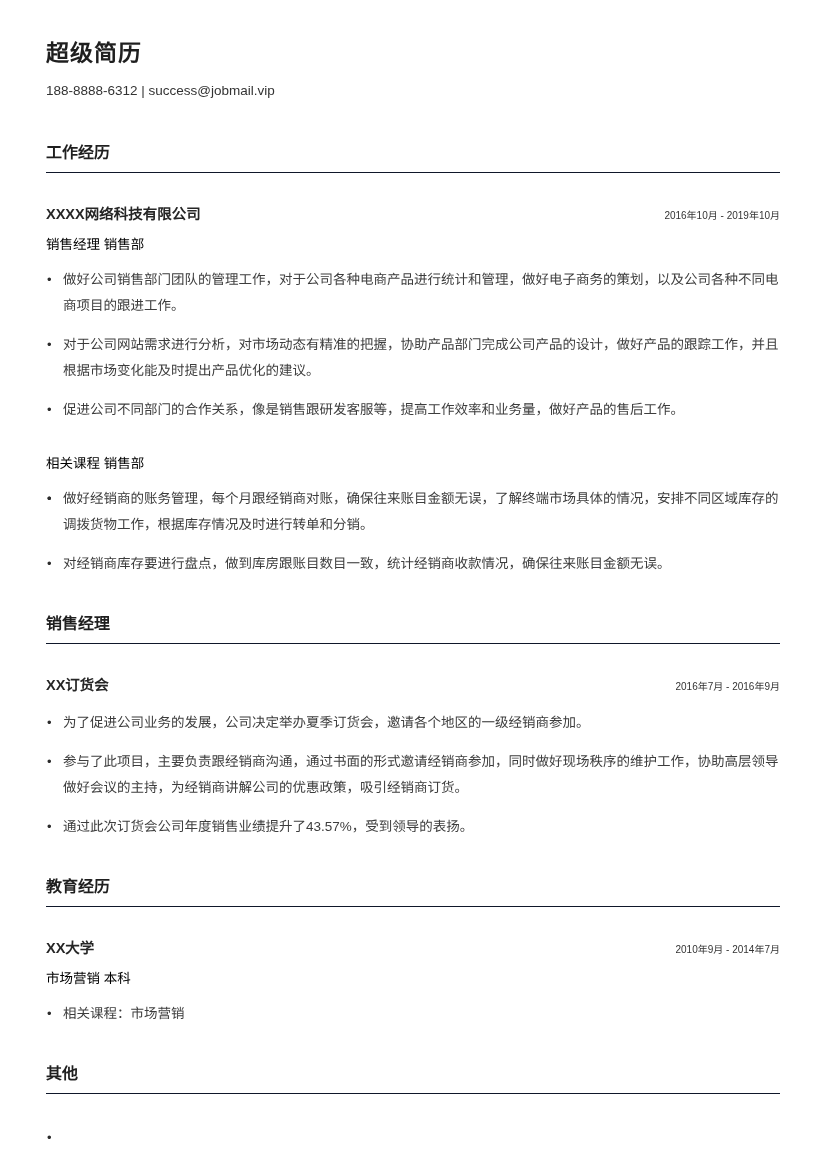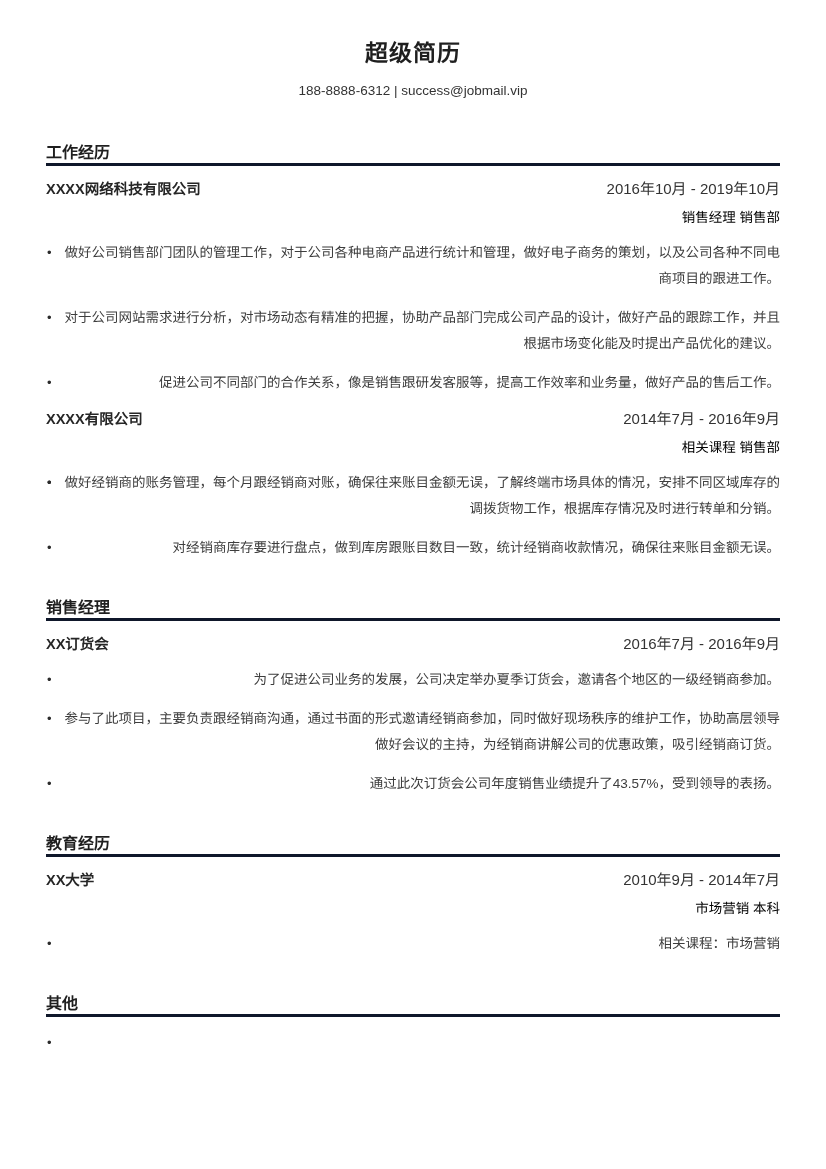--- a/index.html
+++ b/index.html
@@ -15,58 +15,59 @@
     box-sizing: border-box;
   }
   .page {
     width: 826px;
     min-height: 1169px;
     background: #ffffff;
     box-sizing: border-box;
     padding: 38px 46px 40px 46px;
   }
   
-  .resume-header { text-align: center; }
+  .resume-header { }
   .resume-title {
     font-size: 23px;
     font-weight: 700;
     color: #1f1f1f;
     line-height: 30px;
     letter-spacing: 1px;
   }
   .contact-line {
     margin-top: 13px;
     font-size: 13.5px;
     color: #333333;
     line-height: 20px;
   }
   
   .section { margin-top: 37px; }
   .section:first-of-type { margin-top: 42px; }
   .section-title {
     font-size: 16px;
     font-weight: 700;
     color: #1f1f1f;
-    border-bottom: 3px solid #0f172a;
-    line-height: 20px;
-  }
-  .entry { margin-top: 13px; text-align: right; }
+    padding-bottom: 9px;
+    border-bottom: 1px solid #0f172a;
+    line-height: 20px;
+  }
+  .entry { margin-top: 31px; }
   .entry-header {
     display: flex;
     justify-content: space-between;
     align-items: baseline;
   }
   .entry-title {
     font-size: 14.5px;
     font-weight: 700;
     color: #262626;
     line-height: 20px;
   }
   .entry-date {
-    font-size: 15px;
+    font-size: 10px;
     color: #333333;
     line-height: 20px;
     white-space: nowrap;
   }
   .entry-subtitle {
     margin-top: 9px;
     font-size: 13.5px;
     color: #000000;
     line-height: 19px;
   }
@@ -125,24 +126,20 @@
 
   <li class="bullet-item">
     <span class="bullet-dot">•</span>
     
     <span class="bullet-text">促进公司不同部门的合作关系，像是销售跟研发客服等，提高工作效率和业务量，做好产品的售后工作。</span>
   </li>
 </ul>
   </div>
 
   <div class="entry">
-    <div class="entry-header">
-      <span class="entry-title">XXXX有限公司</span>
-      <span class="entry-date">2014年7月 - 2016年9月</span>
-    </div>
     <div class="entry-subtitle">相关课程 销售部</div>
     <ul class="bullets">
   <li class="bullet-item">
     <span class="bullet-dot">•</span>
     
   </li>
 
   <li class="bullet-item">
     <span class="bullet-dot">•</span>
     

